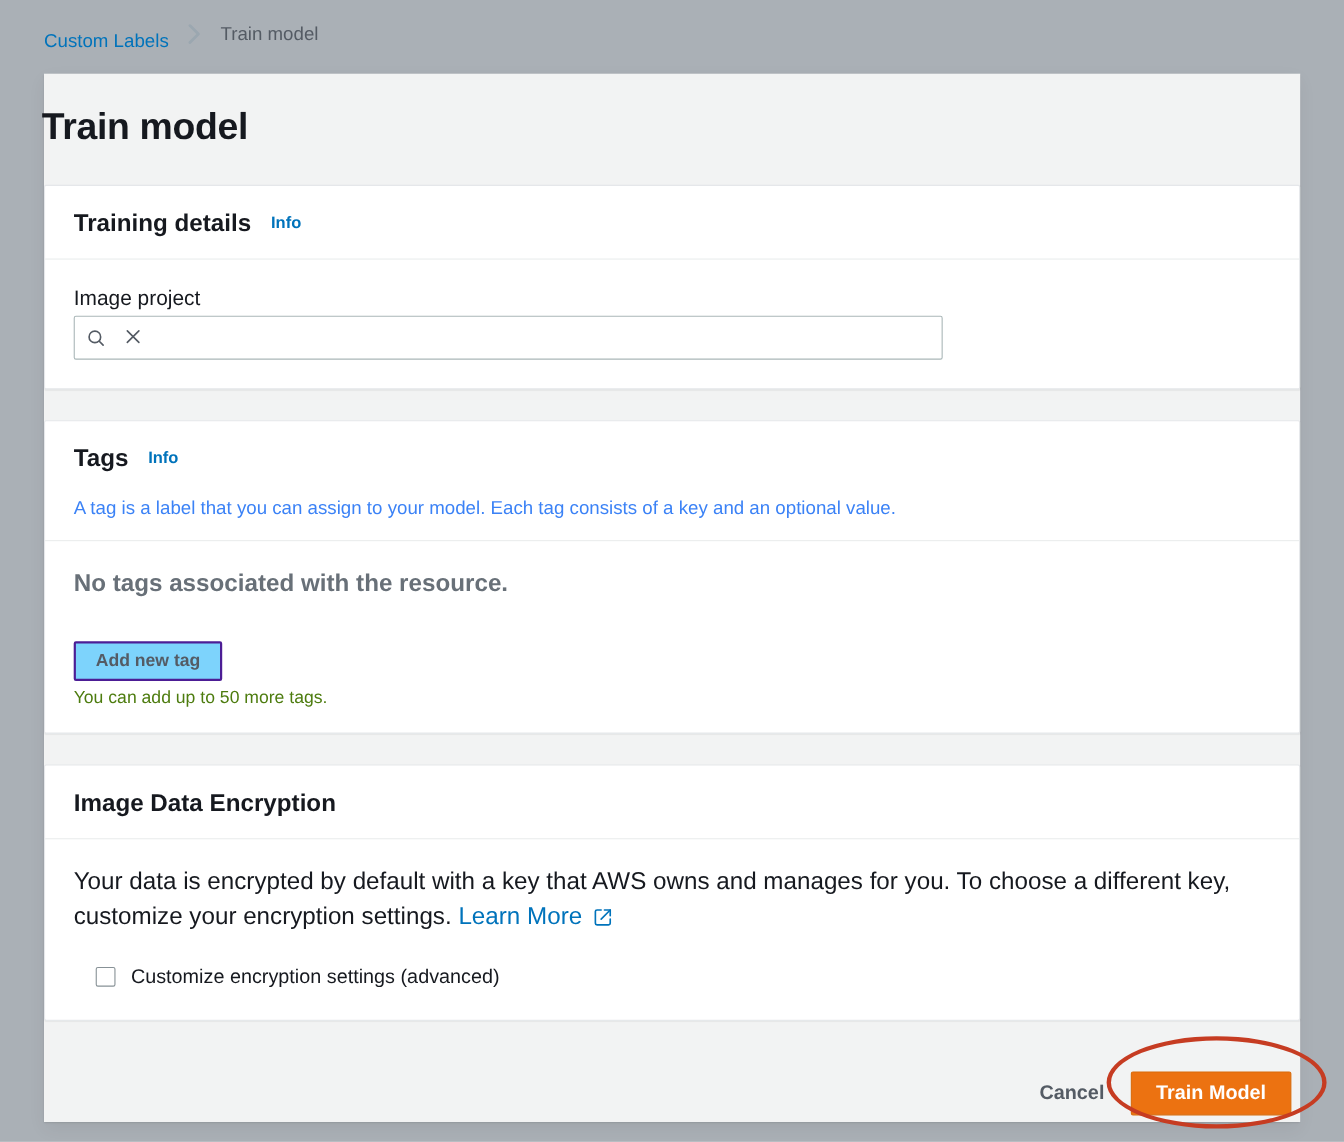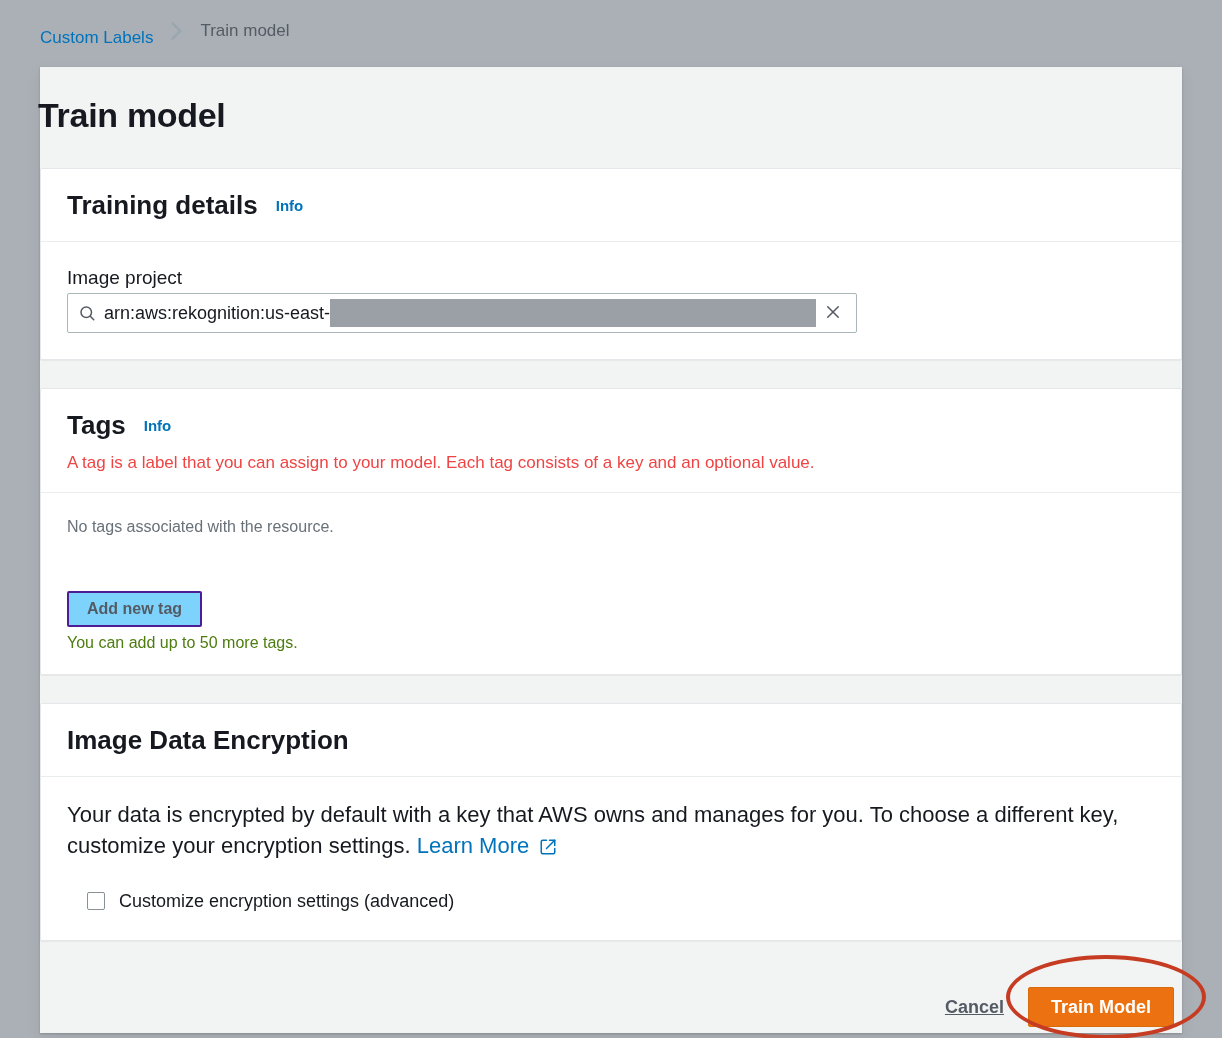--- a/index.html
+++ b/index.html
@@ -57,34 +57,34 @@
       box-shadow: 0 1px 1px rgba(0,0,0,.05);
     }
     .panel-header {
       padding: 18px 26px 16px 26px;
       border-bottom: 1px solid #eaeded;
       display: flex;
       align-items: center;
       gap: 18px;
     }
     .panel-header h2 {
-      font-size: 26px;
+      font-size: 22px;
       font-weight: 700;
       color: #16191f;
     }
     .info-link {
       color: #0073bb;
       font-weight: 700;
       font-size: 15px;
       text-decoration: none;
     }
     .panel-subdesc {
-      color: #ef4444;
+      color: #3b82f6;
       font-size: 17px;
-      margin-top: 6px;
+      margin-top: 17px;
     }
     .panel-body { padding: 22px 26px 26px 26px; }
     .panel-body.tight-bottom { padding-bottom: 20px; }
 
     
     .field-label {
       font-size: 19px;
       color: #16191f;
       font-weight: 400;
       margin-bottom: 2px;
@@ -130,21 +130,21 @@
     }
     .clear-btn {
       width: 34px; height: 34px;
       display: flex; align-items: center; justify-content: center;
       border: none; background: transparent; cursor: pointer;
       color: #545b64;
     }
     .clear-btn svg { width: 18px; height: 18px; }
 
     
-    .tags-empty { color: #687078; font-size: 16px; margin-bottom: 36px; }
+    .tags-empty { color: #687078; font-size: 22px; margin-bottom: 20px; font-weight: bold; }
     .btn {
       display: inline-flex; align-items: center; justify-content: center;
       height: 36px; padding: 0 18px;
       border-radius: 2px; cursor: pointer; font-weight: 700; font-size: 16px;
     }
     .btn-outline {
       background: #7dd3fc; color: #545b64; border: 2px solid #4c1d95; margin-top: 17px;
     }
     .tags-hint { color:#4d7c0f; font-size:16px; margin-top:4px; }
 
@@ -161,21 +161,21 @@
     .checkbox-label { font-size:18px; color:#16191f; }
 
     
     .footer-actions {
       display:flex; justify-content:flex-end; align-items:center;
       gap: 24px;
       padding: 18px 8px 6px 8px;
       position: relative;
     }
     .btn-text {
-      background:transparent; border:none; color:#545b64; font-weight:700; font-size:18px; cursor:pointer;text-decoration:underline;
+      background:transparent; border:none; color:#545b64; font-weight:700; font-size:18px; cursor:pointer;
     }
     .btn-primary {
       background:#ec7211; color:#fff; border:1px solid #d86b0b;
       height:40px; padding:0 22px; font-size:18px;
     }
 
     
     .highlight-ellipse {
       position:absolute;
       right:-24px;
@@ -224,24 +224,20 @@
       </div>
       <div class="panel-body">
         <div class="field-label">Image project</div>
         <div class="search-wrap">
           <span class="icon-search">
             <svg viewBox="0 0 24 24" fill="none" stroke="currentColor" stroke-width="2" stroke-linecap="round" stroke-linejoin="round">
                 <circle cx="11" cy="11" r="7"></circle>
                 <line x1="21" y1="21" x2="16.65" y2="16.65"></line>
               </svg>
           </span>
-          <div class="search-content">
-            <span class="search-fixed">arn:aws:rekognition:us-east-</span>
-            <span class="redact"></span>
-          </div>
           <button class="clear-btn" aria-label="Clear">
             <span>
               <svg viewBox="0 0 24 24" fill="none" stroke="currentColor" stroke-width="2" stroke-linecap="round" stroke-linejoin="round">
                   <line x1="5" y1="5" x2="19" y2="19"></line>
                   <line x1="19" y1="5" x2="5" y2="19"></line>
                 </svg>
             </span>
           </button>
         </div>
       </div>

